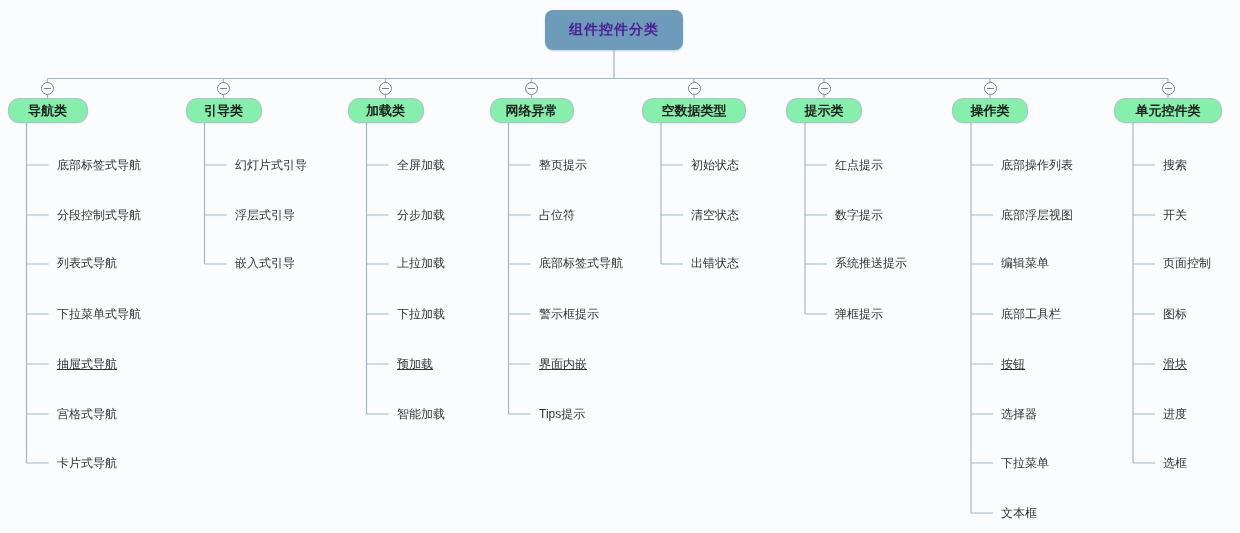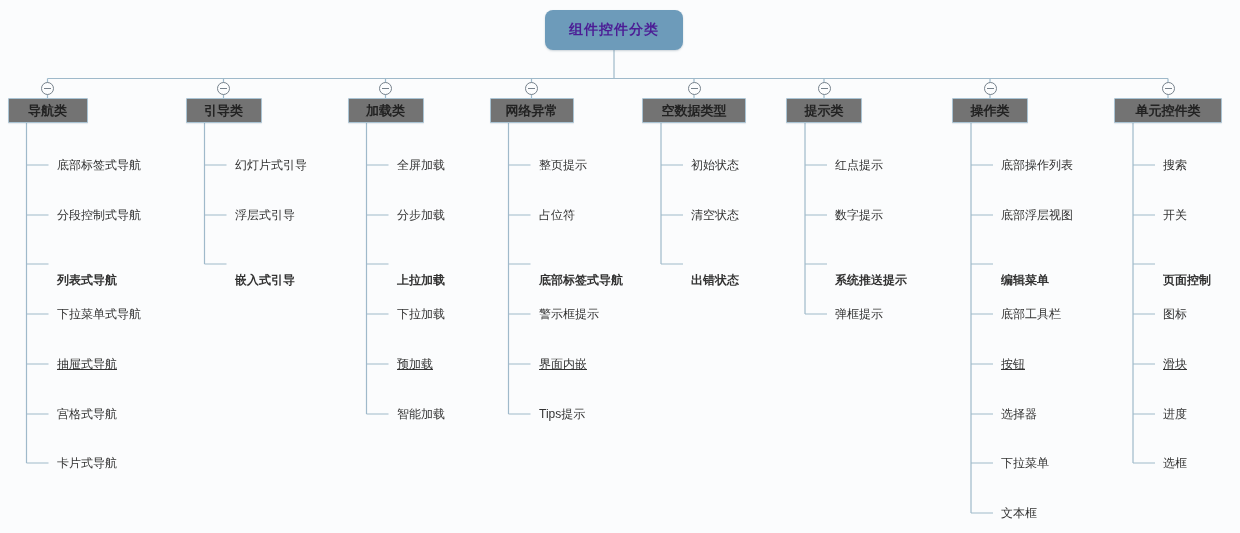--- a/index.html
+++ b/index.html
@@ -31,23 +31,23 @@
     letter-spacing: 1px;
     display: flex;
     align-items: center;
     justify-content: center;
     box-shadow: 0 1px 2px rgba(60,90,110,0.25);
   }
   .branch-box {
     position: absolute;
     top: 98px;
     height: 25px;
-    background: #737373;
+    background: #86efac;
     border: 1px solid #a9c3d3;
-    border-radius: 1px;
+    border-radius: 11px;
     box-sizing: border-box;
     color: #222222;
     font-size: 13px;
     font-weight: bold;
     display: flex;
     align-items: center;
     justify-content: center;
     box-shadow: 0 1px 1px rgba(80,110,130,0.12);
   }
   .collapse-icon {
@@ -72,21 +72,21 @@
     height: 18px;
     line-height: 18px;
     font-size: 12px;
     color: #333333;
     white-space: nowrap;
   }
   
   .c0 { left: 57px; }  .c1 { left: 235px; } .c2 { left: 397px; } .c3 { left: 539px; }
   .c4 { left: 691px; } .c5 { left: 835px; } .c6 { left: 1001px; } .c7 { left: 1163px; }
   
-  .r0 { top: 156px; } .r1 { top: 206px; } .r2 { top: 271px; font-weight: bold; } .r3 { top: 305px; }
+  .r0 { top: 156px; } .r1 { top: 206px; } .r2 { top: 254px; } .r3 { top: 305px; }
   .r4 { top: 355px; text-decoration: underline; } .r5 { top: 405px; } .r6 { top: 454px; } .r7 { top: 504px; }
 </style>
 </head>
 <body>
 
 <div class="canvas">
 
   <svg class="connectors" viewBox="0 0 1240 533" xmlns="http://www.w3.org/2000/svg">
     <g stroke="#9fb9ca" stroke-width="1.2" fill="none">
 

